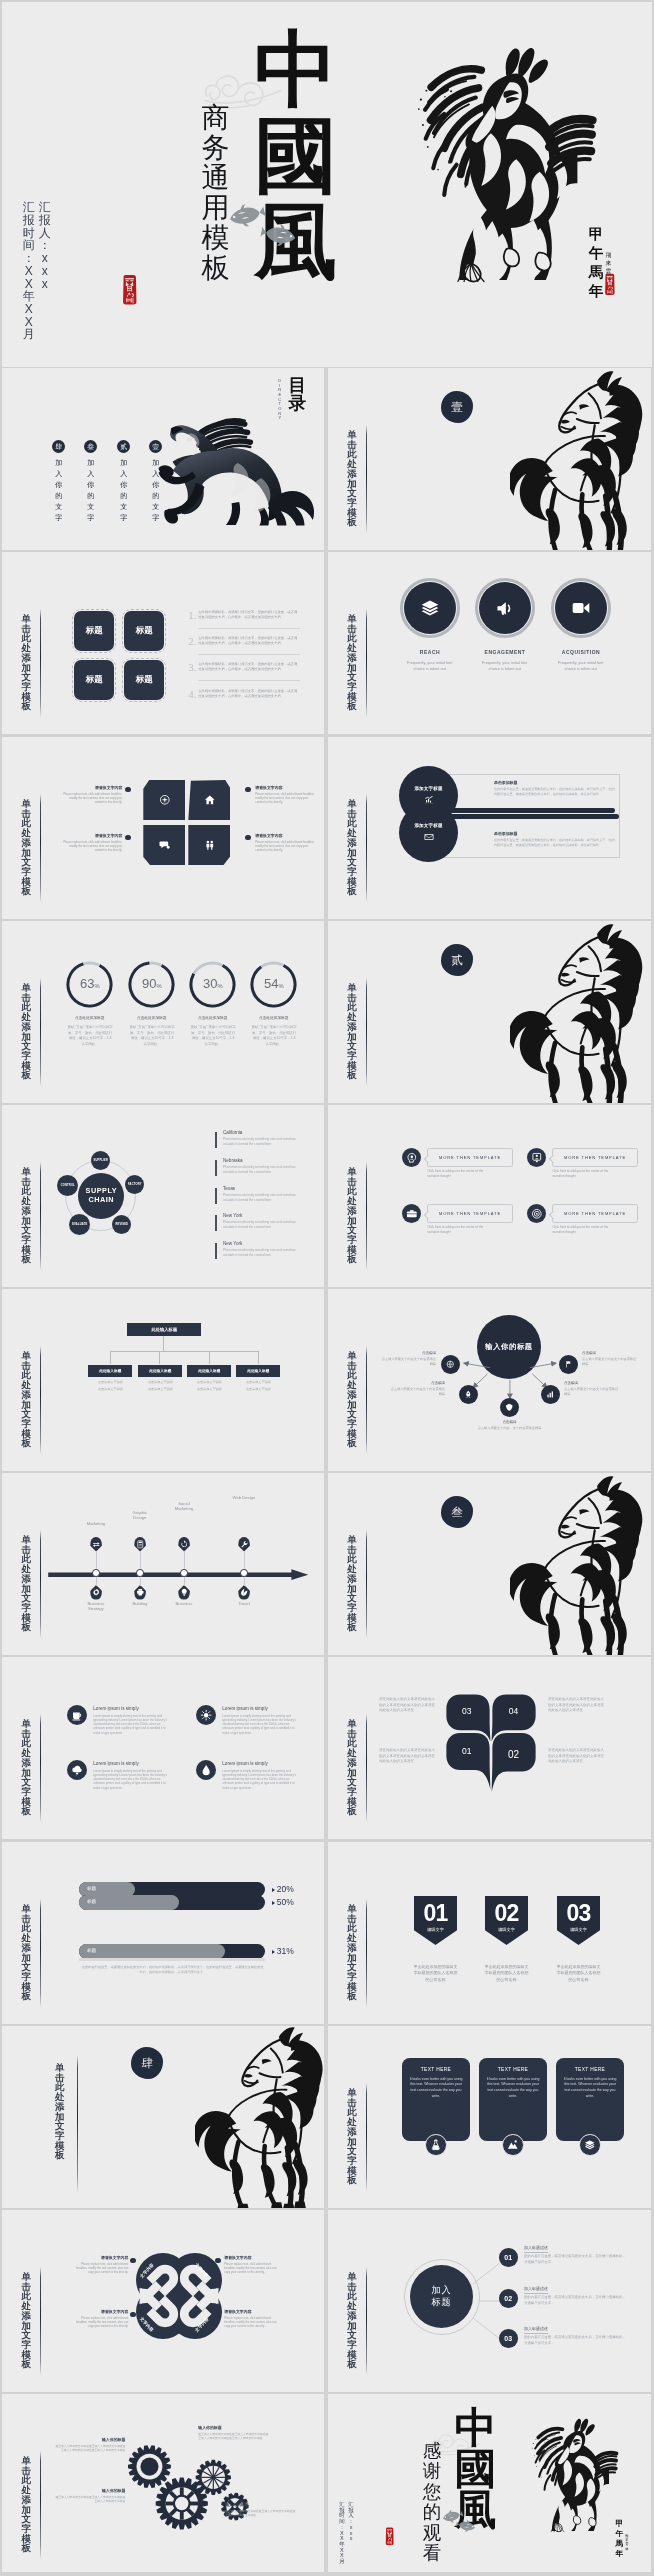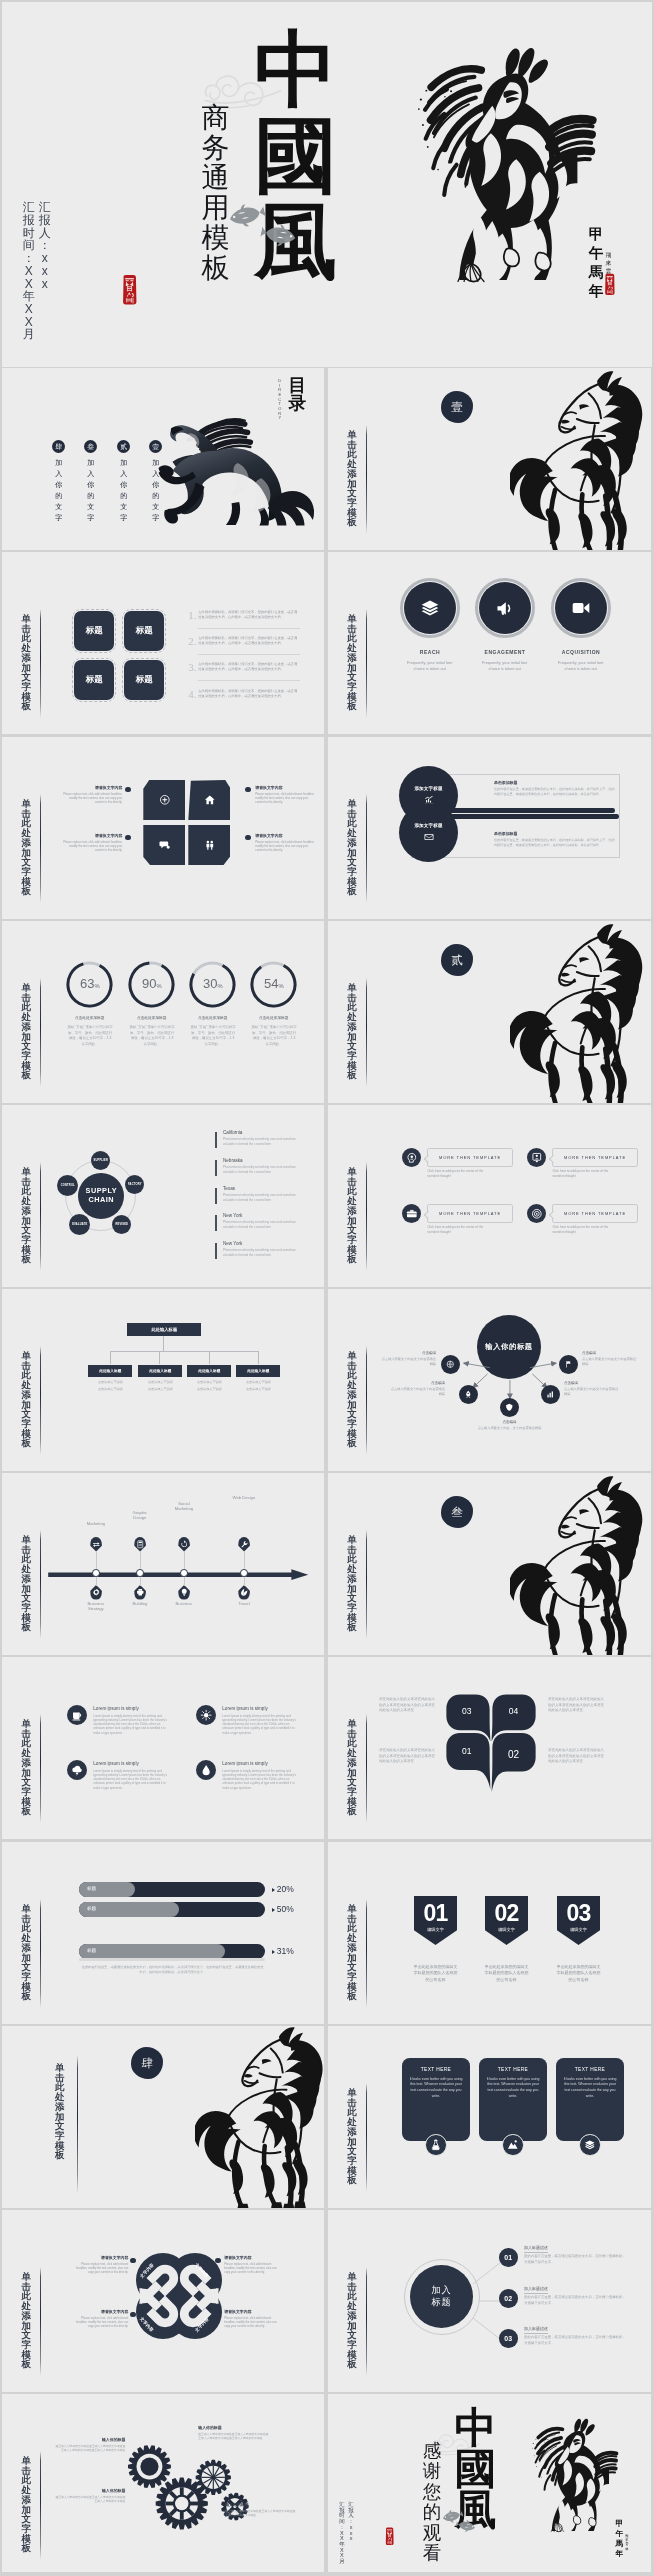--- a/index.html
+++ b/index.html
@@ -1702,21 +1702,21 @@
         <span>模</span>
         <span>板</span>
       </div>
       <div class="sideline"></div>
       <div class="barrow" style="top:40px">
         <div class="bartrack"></div>
         <div class="barfill" style="width:56px"></div>
         <div class="barlabel">标题</div>
         <div class="barpct"><span class="bararrow"></span><span>20%</span></div>
       </div>
-      <div class="barrow" style="top:60px">
+      <div class="barrow" style="top:53px">
         <div class="bartrack"></div>
         <div class="barfill" style="width:100px"></div>
         <div class="barlabel">标题</div>
         <div class="barpct"><span class="bararrow"></span><span>50%</span></div>
       </div>
       <div class="barrow" style="top:102px">
         <div class="bartrack"></div>
         <div class="barfill" style="width:146px"></div>
         <div class="barlabel">标题</div>
         <div class="barpct"><span class="bararrow"></span><span>31%</span></div>

